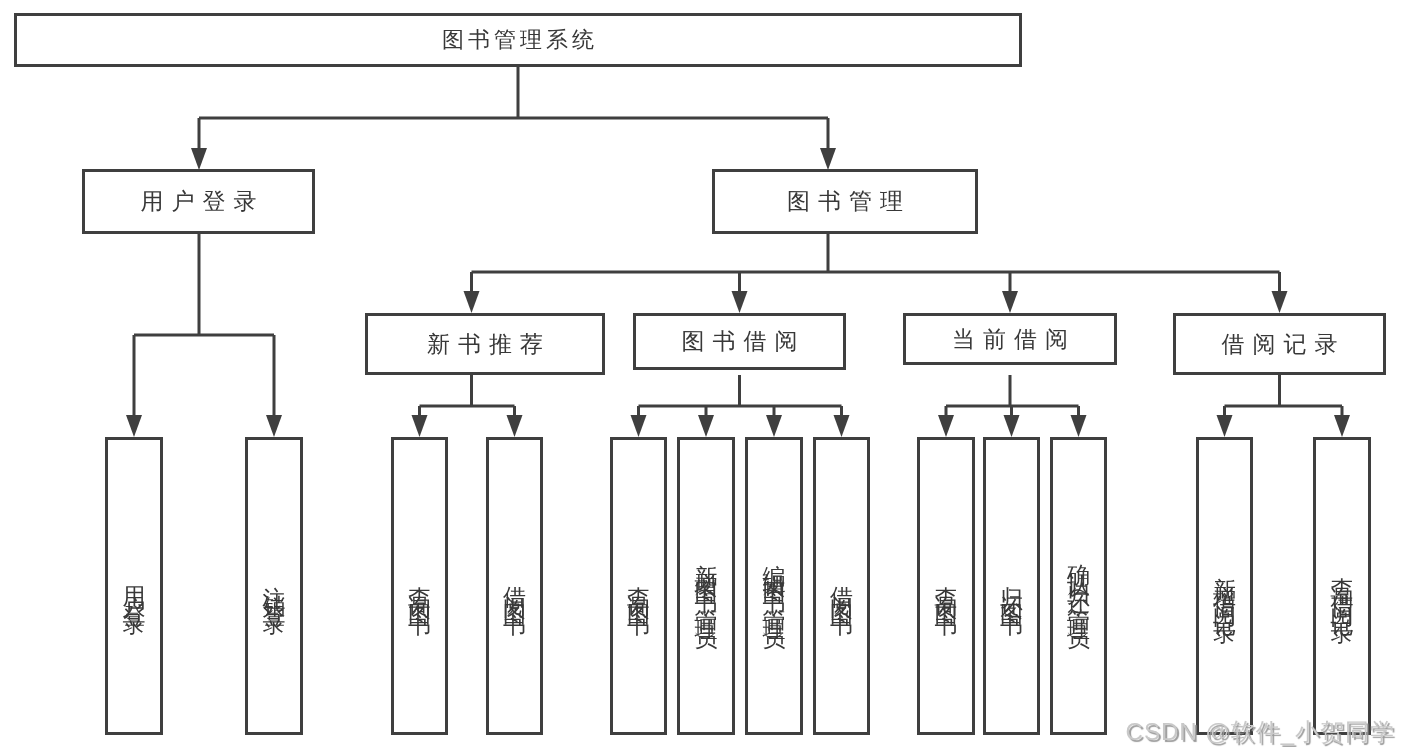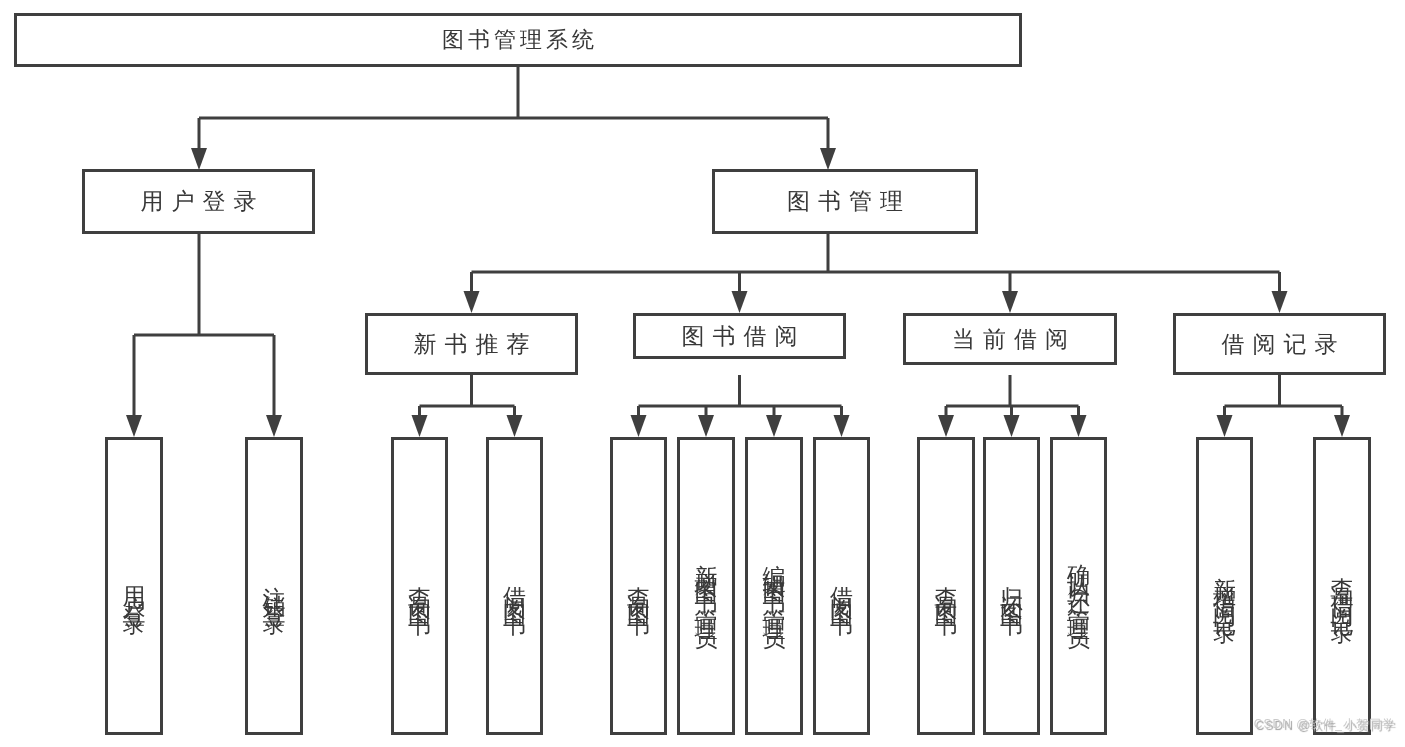--- a/index.html
+++ b/index.html
@@ -39,21 +39,21 @@
     display:flex;align-items:center;justify-content:center;
     writing-mode:vertical-rl;
     text-orientation:mixed;
     font-size:23px;letter-spacing:9px;
     line-height:1;
     white-space:nowrap;
   }
   #watermark{
     position:absolute;
     right:10px;top:716px;
-    font-size:12px;
+    font-size:24px;
     letter-spacing:1px;
     color:var(--watermark);
     text-shadow:2px 2px 1px #9a9a9a;
     z-index:5;
     white-space:nowrap;
   }
 </style>
 </head>
 <body>
 
@@ -100,22 +100,22 @@
       <polygon points="1216.5,415 1232.5,415 1224.5,437"></polygon>
       <polygon points="1334,415 1350,415 1342,437"></polygon>
     </g>
   </svg>
 
   <div class="hbox root" style="left:14px;top:13px;width:1008px;height:54px;">图书管理系统</div>
 
   <div class="hbox" style="left:82px;top:169px;width:233px;height:65px;">用户登录</div>
   <div class="hbox" style="left:712px;top:169px;width:266px;height:65px;">图书管理</div>
 
-  <div class="hbox" style="left:365px;top:313px;width:213px;height:62px;">新书推荐</div>
-  <div class="hbox" style="left:633px;top:313px;width:213px;height:46px;">图书借阅</div>
+  <div class="hbox" style="left:365px;top:313px;width:240px;height:62px;">新书推荐</div>
+  <div class="hbox" style="left:633px;top:313px;width:213px;height:57px;">图书借阅</div>
   <div class="hbox" style="left:903px;top:313px;width:214px;height:52px;">当前借阅</div>
   <div class="hbox" style="left:1173px;top:313px;width:213px;height:62px;">借阅记录</div>
 
   <div class="vbox" style="left:105px;top:437px;width:58px;height:298px;">用户登录</div>
   <div class="vbox" style="left:245px;top:437px;width:58px;height:298px;">注销登录</div>
 
   <div class="vbox" style="left:391px;top:437px;width:57px;height:298px;">查询图书</div>
   <div class="vbox" style="left:486px;top:437px;width:57px;height:298px;">借阅图书</div>
 
   <div class="vbox" style="left:610px;top:437px;width:57px;height:298px;">查询图书</div>

